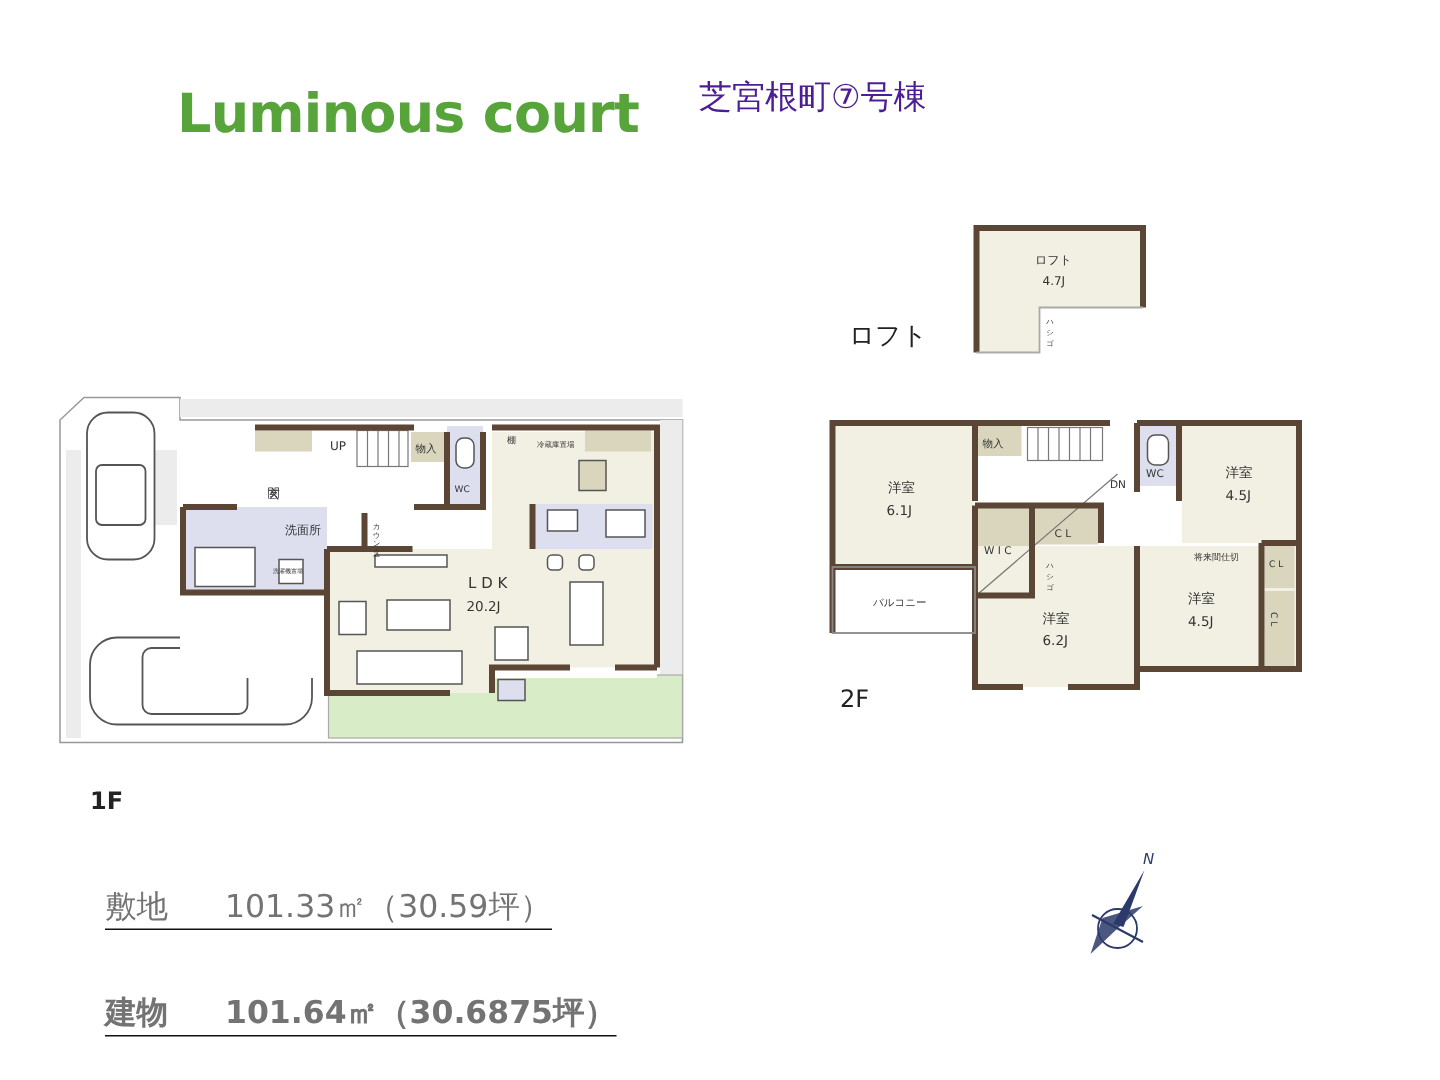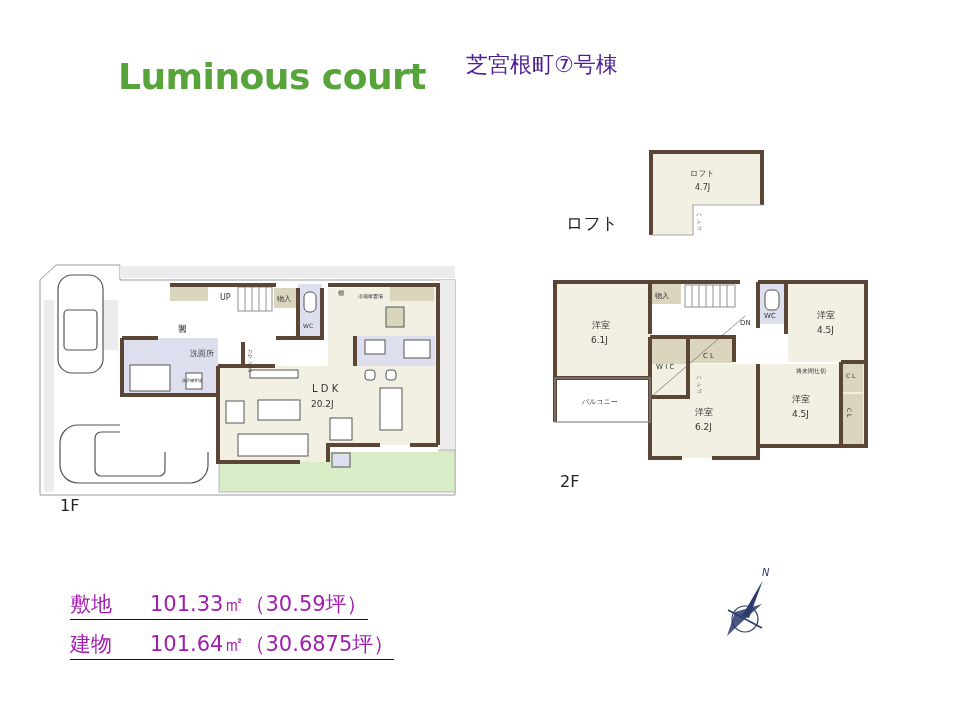--- a/index.html
+++ b/index.html
@@ -1,21 +1,21 @@
 <!DOCTYPE html>
 <html><head>
 <meta charset="utf-8">
 <style>
   html,body{margin:0;padding:0;background:#ffffff;}
   body{width:960px;height:720px;position:relative;overflow:hidden;font-family:"DejaVu Sans",sans-serif;}
   .title{position:absolute;left:118px;top:40px;font-family:"DejaVu Sans",sans-serif;font-weight:bold;font-size:36px;color:#56a43a;letter-spacing:-0.5px;margin-top:16px;}
   .subtitle{position:absolute;left:466px;top:50px;font-size:22px;color:#4c1d95;}
-  .floor-label{position:absolute;font-size:16px;color:#222;margin-top:16px;}
+  .floor-label{position:absolute;font-size:16px;color:#222;}
   .loft-label{position:absolute;left:566px;top:212px;font-size:17px;color:#222;}
-  .spec{position:absolute;left:70px;font-size:21px;color:#a21caf;border-bottom:1.5px solid #111;padding-bottom:1px;white-space:nowrap;}
+  .spec{position:absolute;left:70px;font-size:21px;color:#737373;border-bottom:1.5px solid #111;padding-bottom:1px;white-space:nowrap;}
   .spec .k{display:inline-block;width:80px;}
   svg{position:absolute;}
   .rt{font-family:"DejaVu Sans",sans-serif;fill:#333;}
 </style>
 </head>
 <body>
 
 <div class="title">Luminous court</div>
 <div class="subtitle">芝宮根町⑦号棟</div>
 
@@ -196,21 +196,21 @@
   <g>
     <circle cx="745" cy="619" r="13" fill="none" stroke="#2b3a6b" stroke-width="1.2"></circle>
     <polygon points="763,580 749,618 742,616" fill="#2b3a6b"></polygon>
     <polygon points="745,619 727,636 735,612 762,604" fill="#2b3a6b" opacity="0.85"></polygon>
     <line x1="728" y1="610" x2="762" y2="628" stroke="#2b3a6b" stroke-width="1.5"></line>
     <text x="762" y="576" font-size="10" font-style="italic" fill="#2b3a6b" font-family="DejaVu Sans, sans-serif">N</text>
   </g>
 </svg>
 
 <div class="loft-label">ロフト</div>
-<div class="floor-label" style="left:60px;top:480px;">1F</div>
+<div class="floor-label" style="left:60px;top:524px;font-weight:bold;">1F</div>
 <div class="floor-label" style="left:560px;top:456px;">2F</div>
 
 <div class="spec" style="top:590px;">
   <span class="k">敷地</span><span>101.33㎡（30.59坪）</span>
 </div>
-<div class="spec" style="top:630px;">
+<div class="spec" style="top:661px;font-weight:bold;">
   <span class="k">建物</span><span>101.64㎡（30.6875坪）</span>
 </div>
 
 </body></html>

